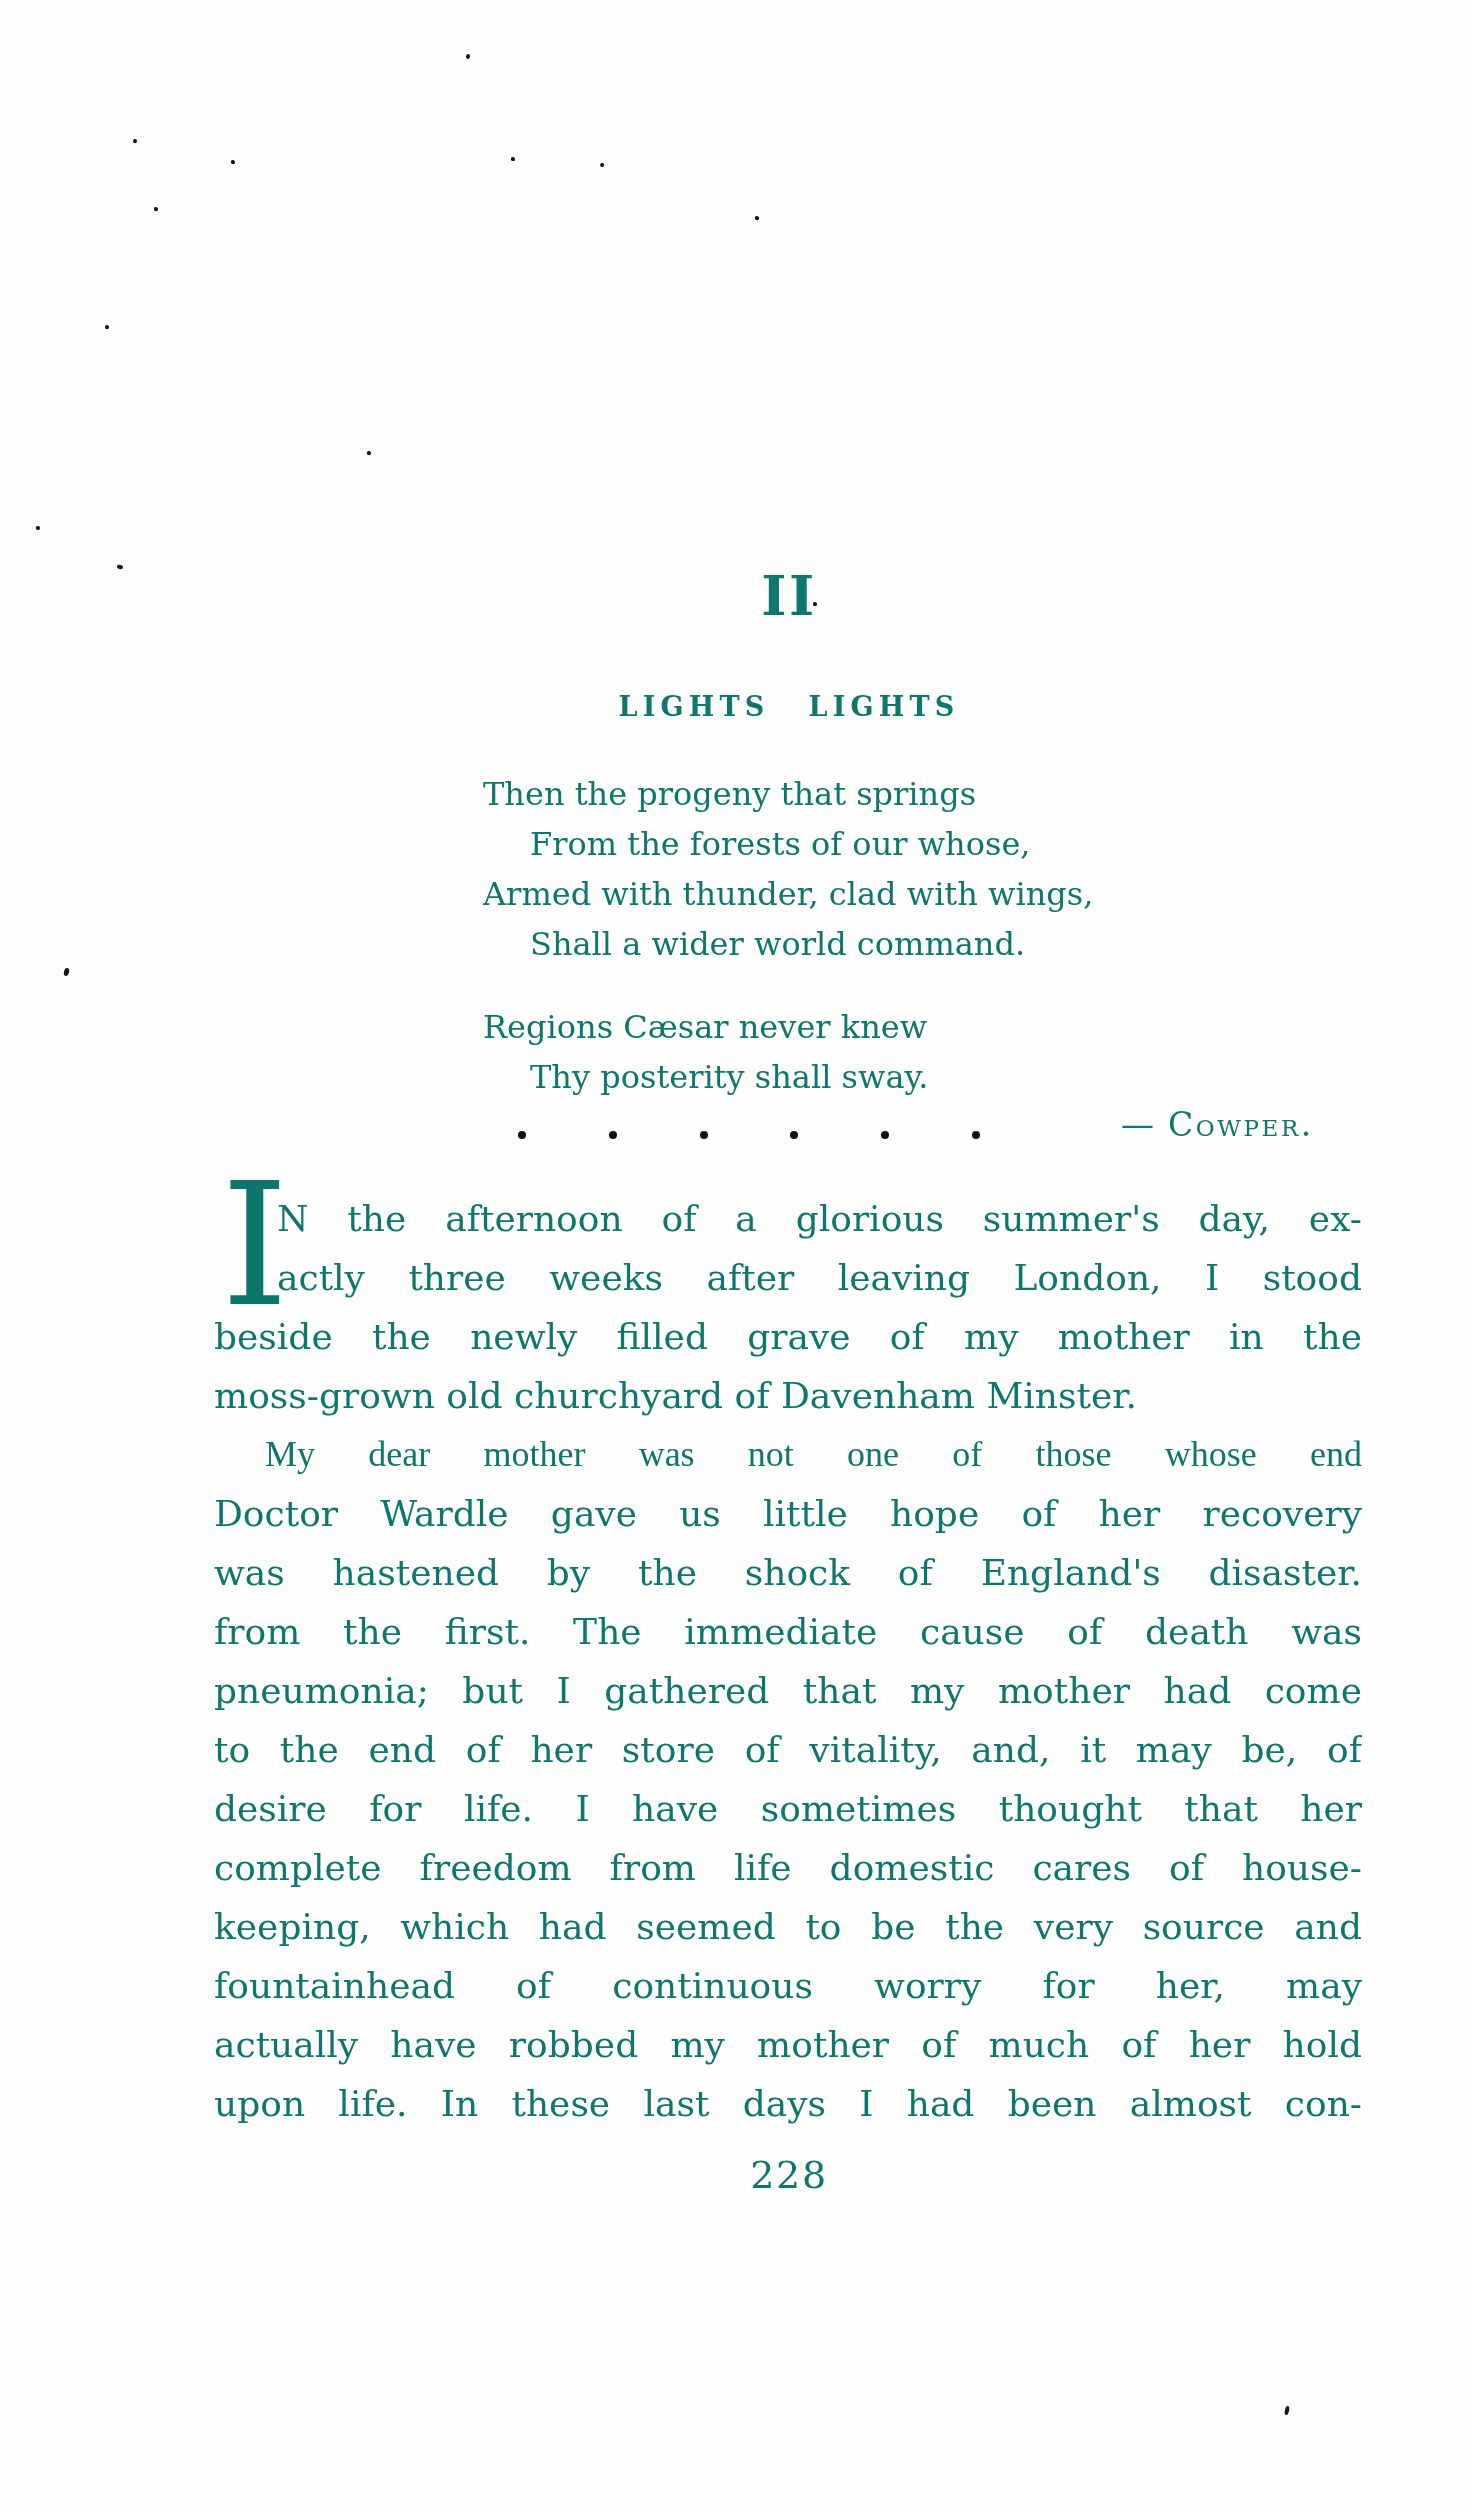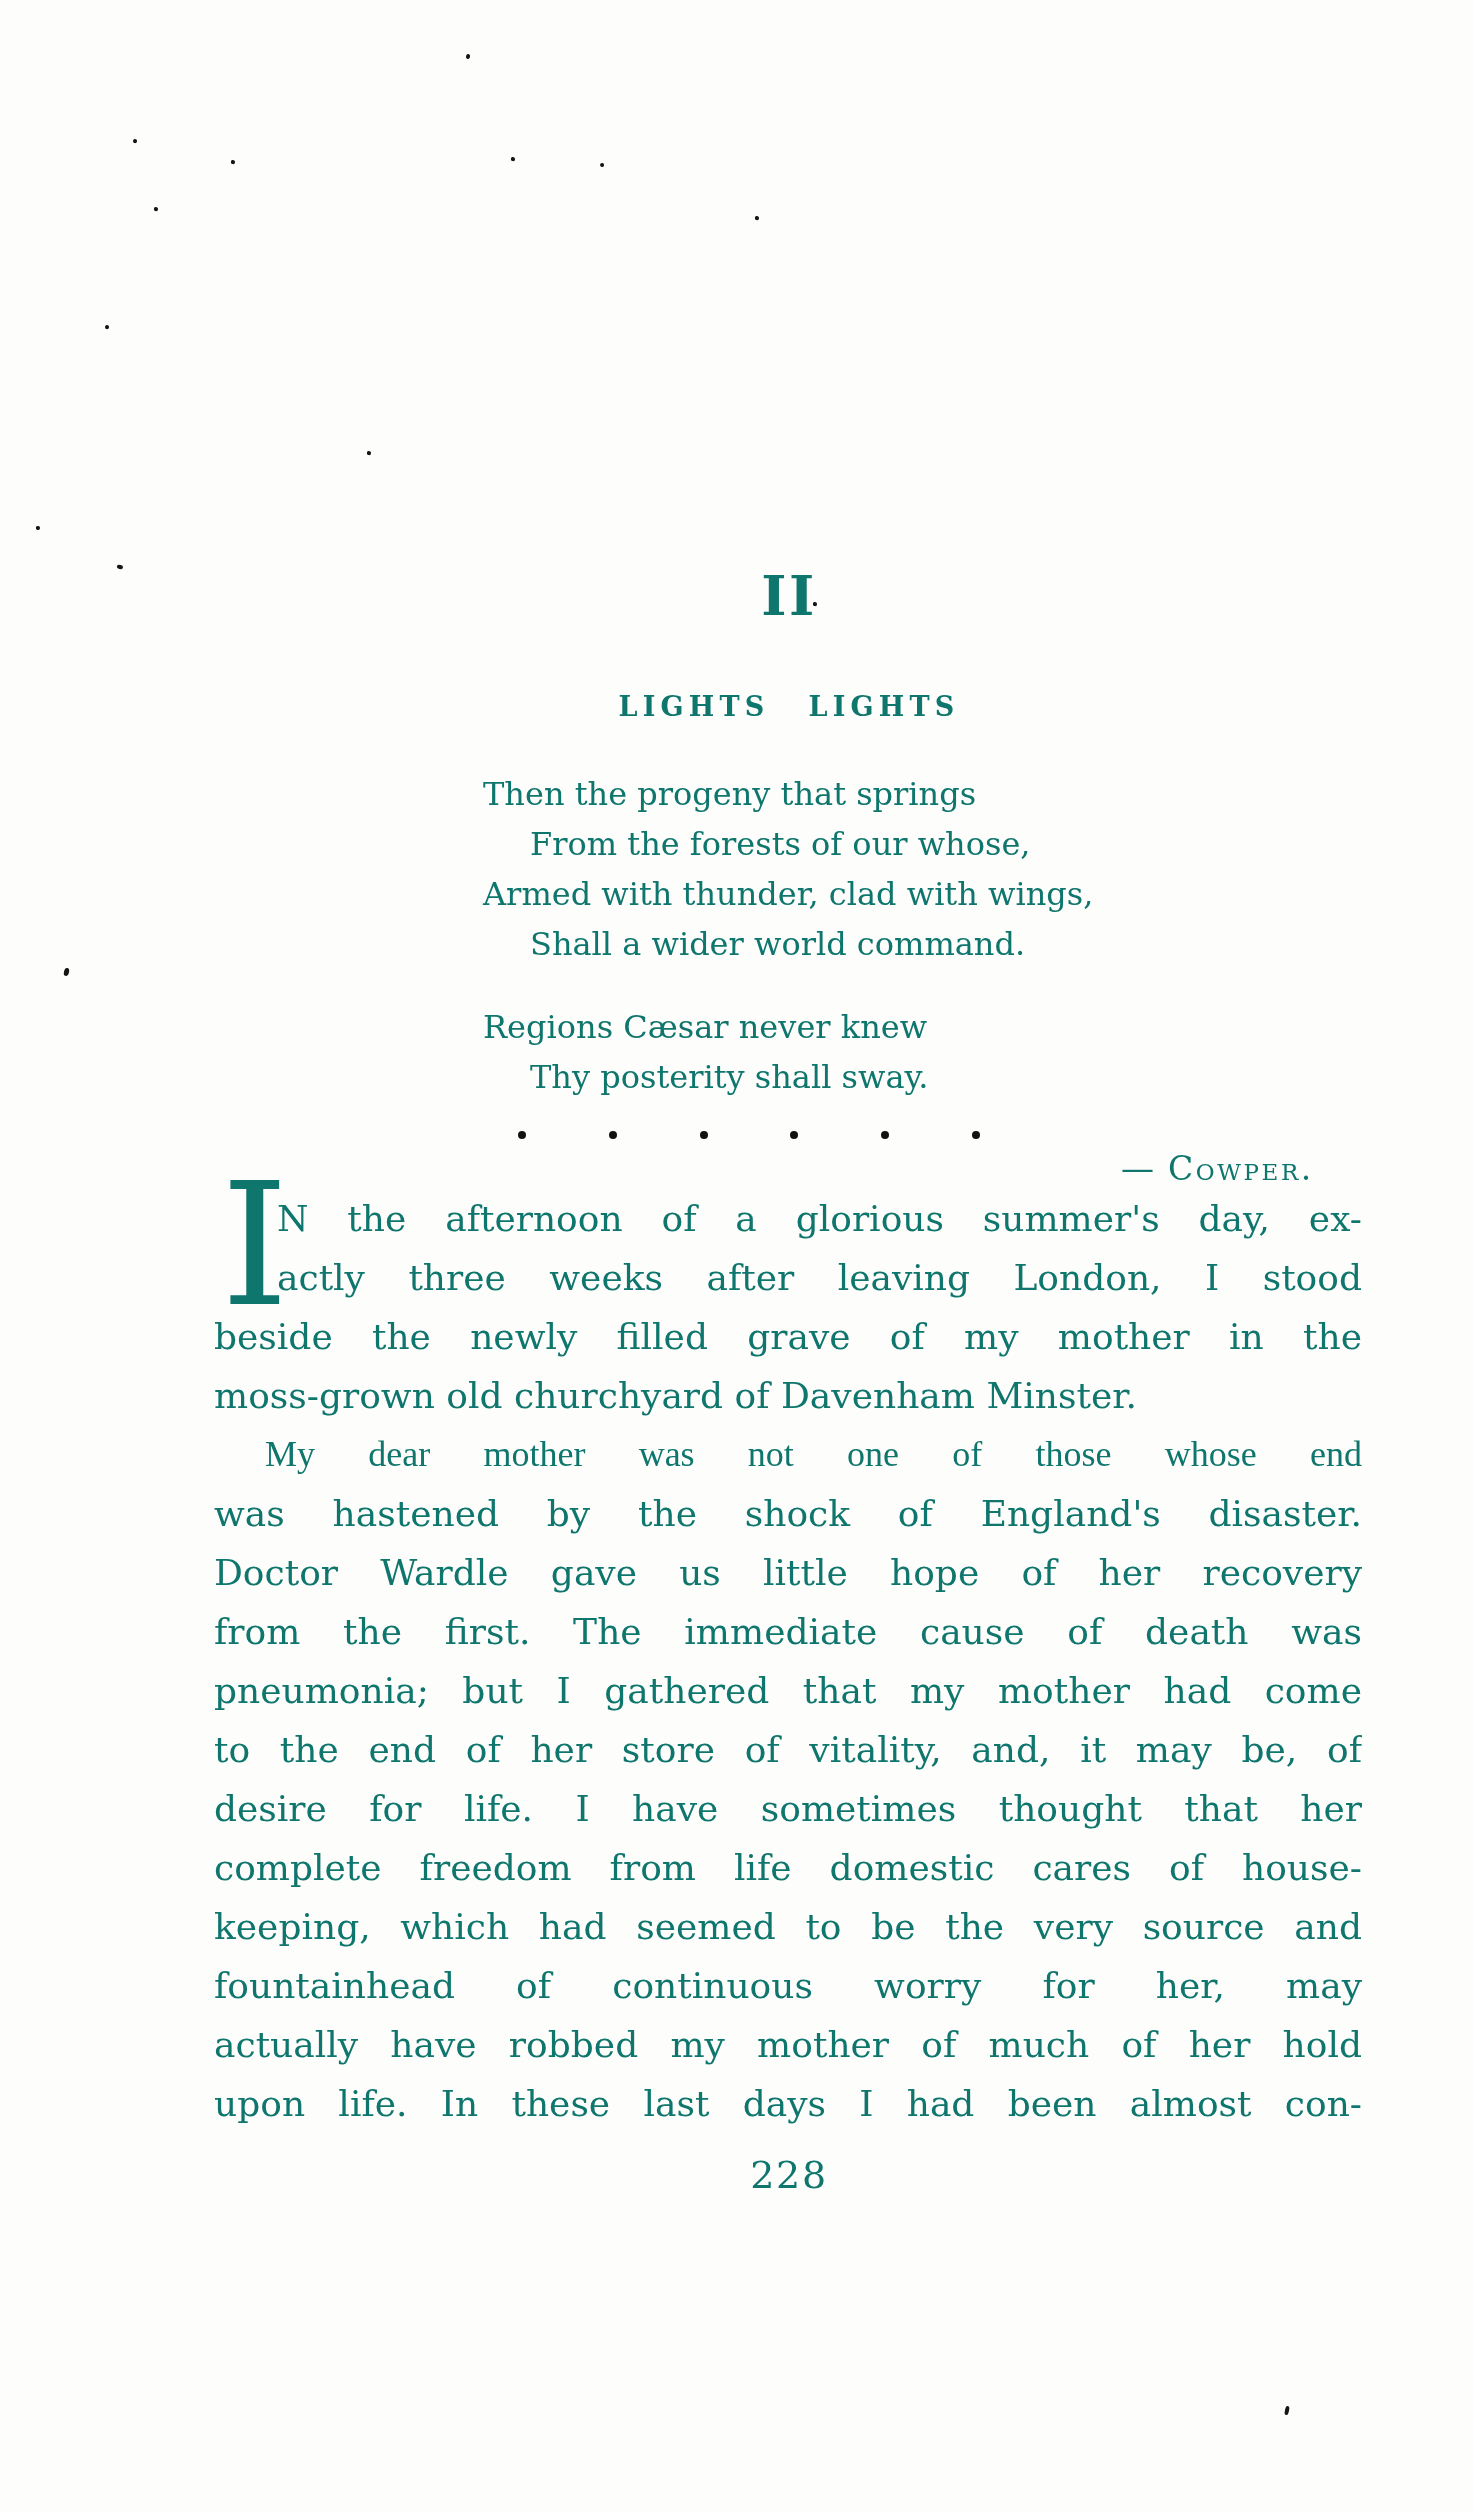--- a/index.html
+++ b/index.html
@@ -26,21 +26,21 @@
   .poem .pl { line-height:50px; white-space:nowrap; }
   .poem .ind { padding-left:47px; }
   .stanza2 { margin-top:33px; }
   .dots {
     position:absolute; left:518px; top:1126px; width:462px; height:17.5px;
     display:flex; justify-content:space-between; align-items:center;
   }
   .dot { width:7.9px; height:7.9px; border-radius:50%; background:#121212; display:block; }
   .attrib {
     position:absolute; left:1121px; top:1104px; font-size:33px; line-height:42px;
-    white-space:nowrap; letter-spacing:1.7px;margin-top:44px;
+    white-space:nowrap; letter-spacing:1.7px;
   }
   .attrib .name { font-variant:small-caps; letter-spacing:2.6px; }
   .bodytext { position:absolute; left:214px; top:1189px; width:1148px; font-size:36px; }
   .line {
     line-height:59px; height:59px; overflow:hidden;
     text-align:justify; text-align-last:justify;
   }
   .line.par-end { text-align-last:left; }
   .line.ind1 { padding-left:51px;font-family:Liberation Serif, serif; }
   .dropcap {
@@ -93,22 +93,22 @@
   <div class="bodytext">
     <div class="dropcap">
         <span>I</span>
       </div>
     <div class="line">N the afternoon of a glorious summer's day, ex-</div>
     <div class="line">actly three weeks after leaving London, I stood</div>
     <div class="line">beside the newly filled grave of my mother in the</div>
     <div class="line par-end">moss-grown old churchyard of Davenham Minster.</div>
 
     <div class="line ind1">My dear mother was not one of those whose end</div>
+    <div class="line">Doctor Wardle gave us little hope of her recovery</div>
     <div class="line">was hastened by the shock of England's disaster.</div>
-    <div class="line">Doctor Wardle gave us little hope of her recovery</div>
     <div class="line">from the first.  The immediate cause of death was</div>
     <div class="line">pneumonia; but I gathered that my mother had come</div>
     <div class="line">to the end of her store of vitality, and, it may be, of</div>
     <div class="line">desire for life.  I have sometimes thought that her</div>
     <div class="line">complete freedom from life domestic cares of house-</div>
     <div class="line">keeping, which had seemed to be the very source and</div>
     <div class="line">fountainhead of continuous worry for her, may</div>
     <div class="line">actually have robbed my mother of much of her hold</div>
     <div class="line">upon life.  In these last days I had been almost con-</div>
   </div>

